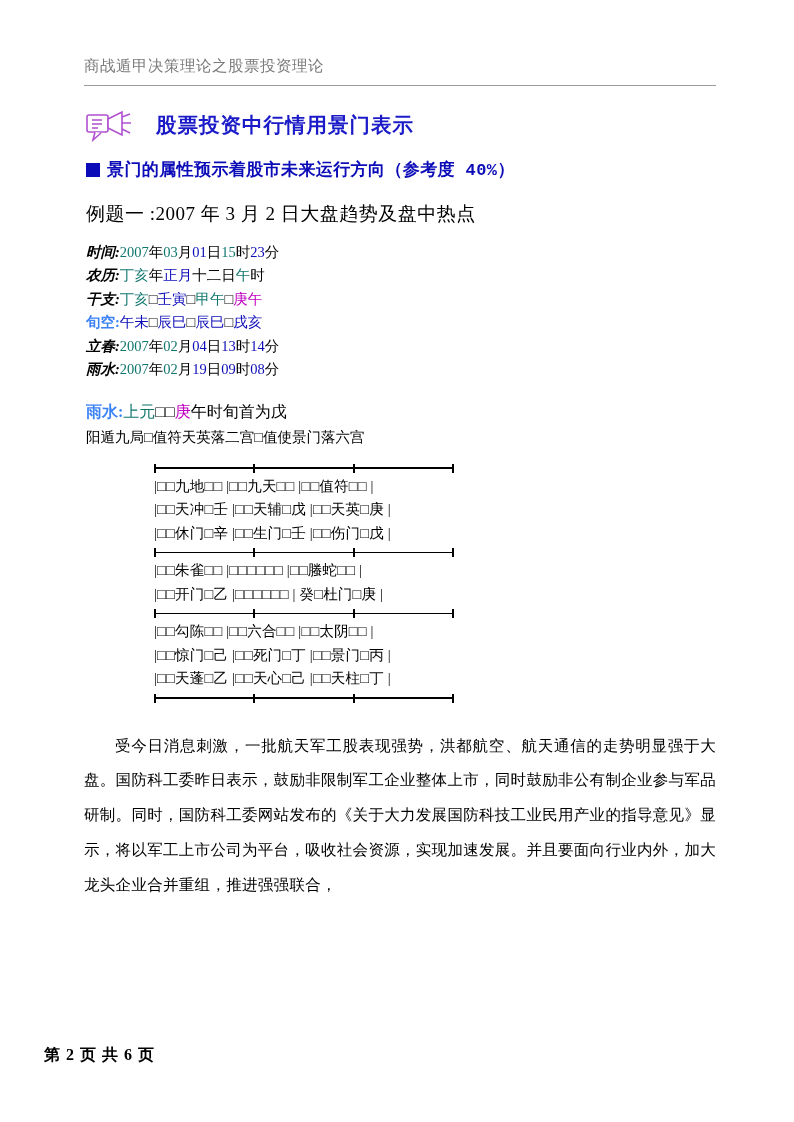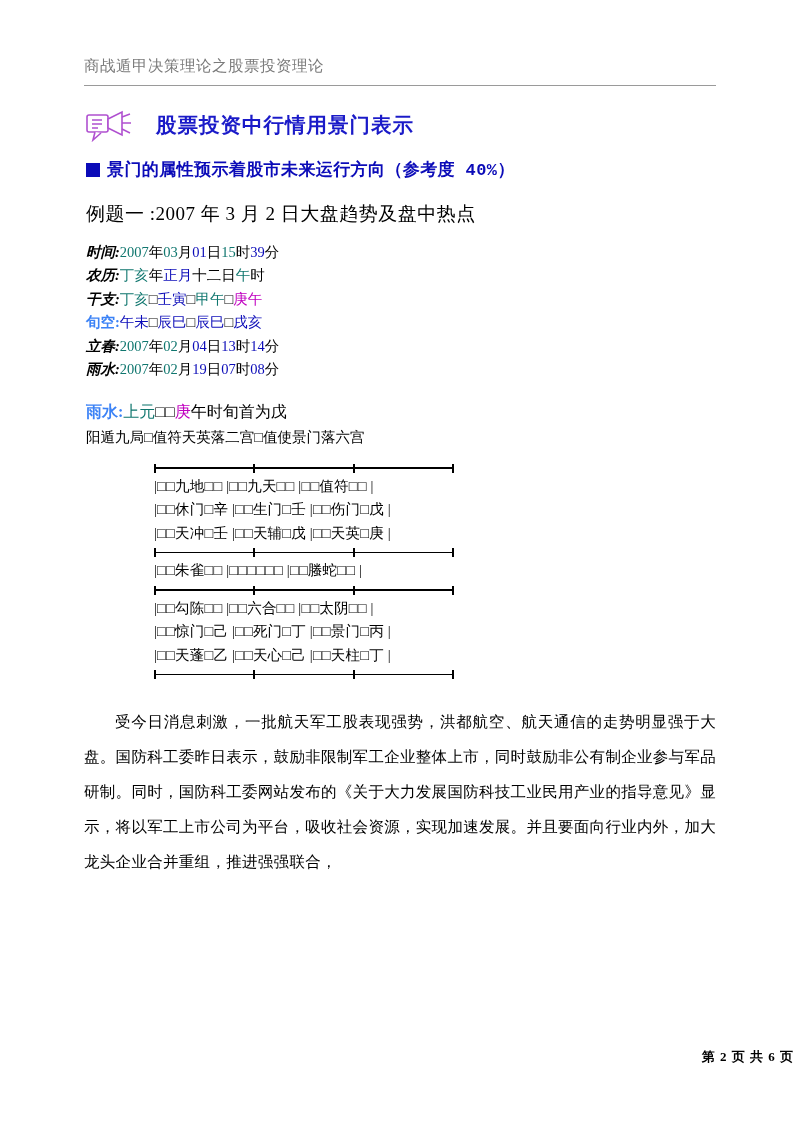--- a/index.html
+++ b/index.html
@@ -159,24 +159,25 @@
     letter-spacing: 0.3px;
     text-indent: 2em;
   }
 
   
   .footer {
     position: absolute;
     left: 0;
     right: 0;
     bottom: 56px;
-    text-align: right;
-    font-size: 13px;
+    text-align: left;
+    font-size: 16px;
     font-weight: bold;
     letter-spacing: 1px;
+    padding-left: 44px;
   }
 </style>
 </head>
 <body>
 
 <div class="page">
 
   <div class="doc-header">商战遁甲决策理论之股票投资理论</div>
 
   <div class="title-row">
@@ -196,36 +197,36 @@
 
   <div class="subtitle-row">
     <span class="blue-square"></span>
     <span class="subtitle-text">景门的属性预示着股市未来运行方向（参考度 40%）</span>
   </div>
 
   <div class="example-line">例题一 :2007 年 3 月 2 日大盘趋势及盘中热点</div>
 
   <div>
     <div class="data-line">
-      <span class="lbl">时间:</span><span><span class="v-red">2007</span><span class="v-black">年</span><span class="v-red">03</span><span class="v-black">月</span><span class="v-blue">01</span><span class="v-black">日</span><span class="v-red">15</span><span class="v-black">时</span><span class="v-blue">39</span><span class="v-black">分</span></span>
+      <span class="lbl">时间:</span><span><span class="v-red">2007</span><span class="v-black">年</span><span class="v-red">03</span><span class="v-black">月</span><span class="v-blue">01</span><span class="v-black">日</span><span class="v-red">15</span><span class="v-black">时</span><span class="v-blue">23</span><span class="v-black">分</span></span>
     </div>
     <div class="data-line">
       <span class="lbl">农历:</span><span><span class="v-red">丁亥</span><span class="v-black">年</span><span class="v-blue">正月</span><span class="v-black">十二</span><span class="v-black">日</span><span class="v-red">午</span><span class="v-black">时</span></span>
     </div>
     <div class="data-line">
       <span class="lbl">干支:</span><span><span class="v-red">丁亥</span><span class="v-black">□</span><span class="v-blue">壬寅</span><span class="v-black">□</span><span class="v-red">甲午</span><span class="v-black">□</span><span class="v-mag">庚午</span></span>
     </div>
     <div class="data-line">
       <span class="lbl-blue">旬空:</span><span><span class="v-blue">午未</span><span class="v-black">□</span><span class="v-blue">辰巳</span><span class="v-black">□</span><span class="v-blue">辰巳</span><span class="v-black">□</span><span class="v-blue">戌亥</span></span>
     </div>
     <div class="data-line">
       <span class="lbl">立春:</span><span><span class="v-red">2007</span><span class="v-black">年</span><span class="v-red">02</span><span class="v-black">月</span><span class="v-blue">04</span><span class="v-black">日</span><span class="v-blue">13</span><span class="v-black">时</span><span class="v-blue">14</span><span class="v-black">分</span></span>
     </div>
     <div class="data-line">
-      <span class="lbl">雨水:</span><span><span class="v-red">2007</span><span class="v-black">年</span><span class="v-red">02</span><span class="v-black">月</span><span class="v-blue">19</span><span class="v-black">日</span><span class="v-blue">07</span><span class="v-black">时</span><span class="v-blue">08</span><span class="v-black">分</span></span>
+      <span class="lbl">雨水:</span><span><span class="v-red">2007</span><span class="v-black">年</span><span class="v-red">02</span><span class="v-black">月</span><span class="v-blue">19</span><span class="v-black">日</span><span class="v-blue">09</span><span class="v-black">时</span><span class="v-blue">08</span><span class="v-black">分</span></span>
     </div>
   </div>
 
   <div class="spacer-sm"></div>
 
   <div class="line-upper">
     <span class="lbl-blue">雨水:</span><span><span class="v-red">上元</span><span class="v-black">□□</span><span class="v-mag">庚</span><span class="v-black">午时旬首为戊</span></span>
   </div>
   <div class="line-note">阳遁九局□值符天英落二宫□值使景门落六宫</div>
 
@@ -234,34 +235,35 @@
       <span class="tick"></span>
       <span class="seg"></span>
       <span class="tick"></span>
       <span class="seg"></span>
       <span class="tick"></span>
       <span class="seg"></span>
       <span class="tick"></span>
     </div>
     <div class="grid-block">
       <div class="grid-row">|□□九地□□ |□□九天□□ |□□值符□□ |</div>
+      <div class="grid-row">|□□天冲□壬 |□□天辅□戊 |□□天英□庚 |</div>
       <div class="grid-row">|□□休门□辛 |□□生门□壬 |□□伤门□戊 |</div>
-      <div class="grid-row">|□□天冲□壬 |□□天辅□戊 |□□天英□庚 |</div>
     </div>
     <div class="grid-rule">
       <span class="tick"></span>
       <span class="seg"></span>
       <span class="tick"></span>
       <span class="seg"></span>
       <span class="tick"></span>
       <span class="seg"></span>
       <span class="tick"></span>
     </div>
     <div class="grid-block">
       <div class="grid-row">|□□朱雀□□ |□□□□□□ |□□螣蛇□□ |</div>
+      <div class="grid-row">|□□开门□乙 |□□□□□□ | 癸□杜门□庚 |</div>
     </div>
     <div class="grid-rule">
       <span class="tick"></span>
       <span class="seg"></span>
       <span class="tick"></span>
       <span class="seg"></span>
       <span class="tick"></span>
       <span class="seg"></span>
       <span class="tick"></span>
     </div>

